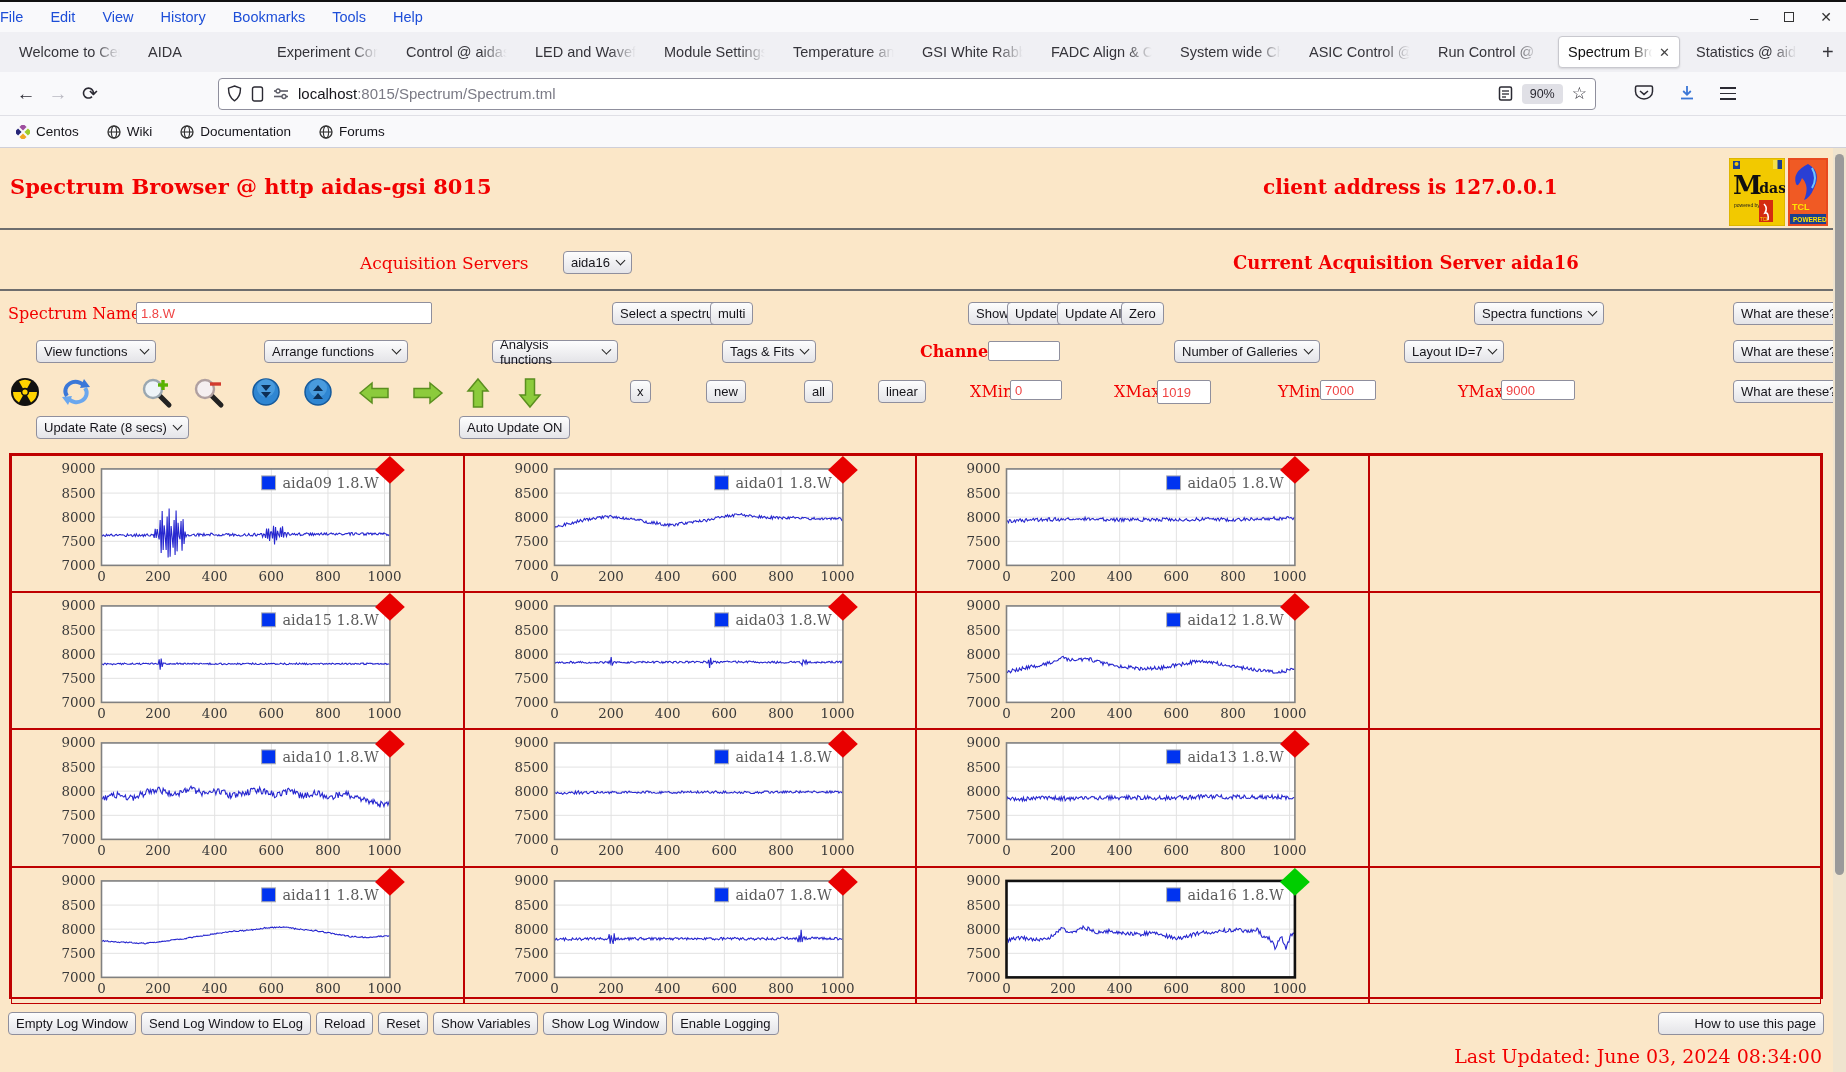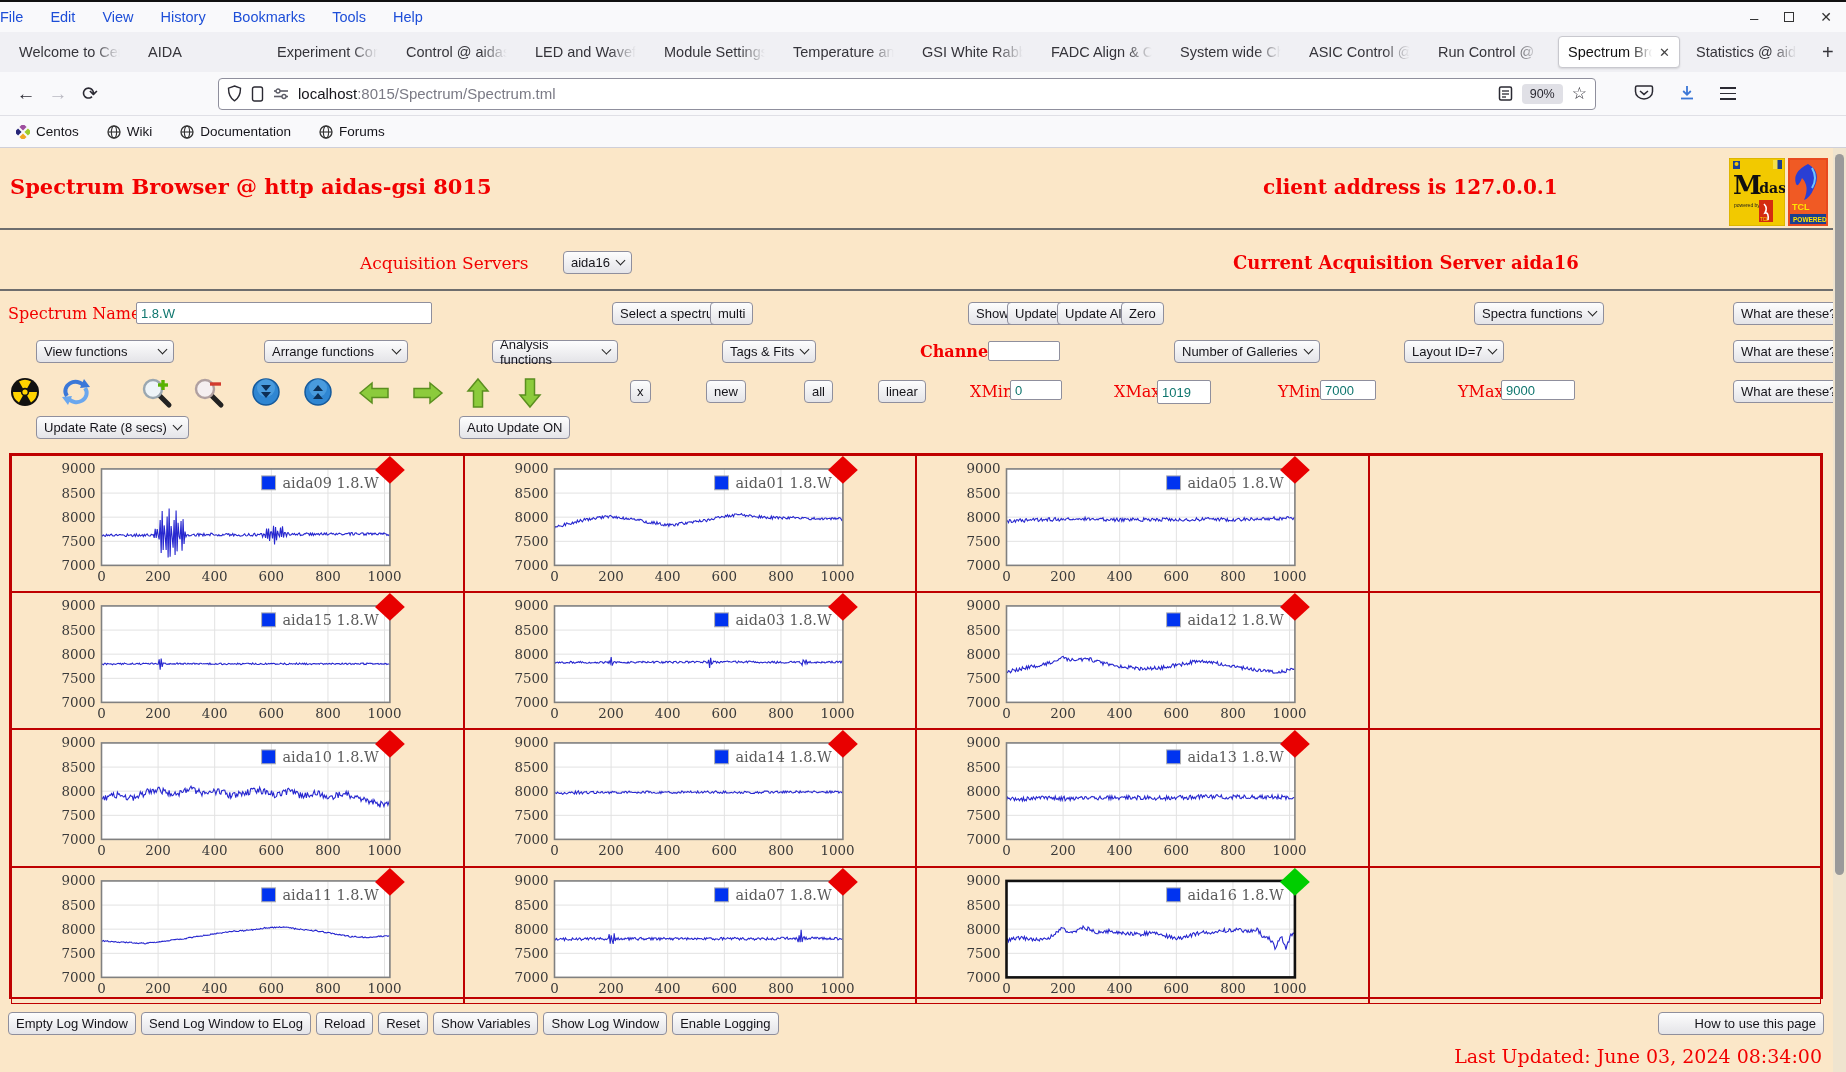--- a/index.html
+++ b/index.html
@@ -60,21 +60,21 @@
   .current-server { position:absolute; left:1233px; top:104px; font-size:18px; font-weight:bold; }
 
   .ctl-row { position:absolute; left:0; right:0; }
   .btn { display:inline-flex; align-items:center; background:linear-gradient(#fdfdfd,#e4e4e8);
          border:1px solid #8f8f9d; border-radius:4px; padding:2px 7px; font-size:13px; color:#15141a; height:23px; }
   .sel { display:inline-flex; align-items:center; background:linear-gradient(#fdfdfd,#e4e4e8);
          border:1px solid #8f8f9d; border-radius:4px; padding:2px 7px; font-size:13px; color:#15141a; height:23px; gap:7px;margin-left:28px; }
   .sel .chev { width:7px; height:7px; border-right:1.6px solid #222; border-bottom:1.6px solid #222;
                transform:rotate(45deg); margin-top:-4px; }
   .tin { background:#fff; border:1px solid #8f8f9d; border-radius:2px; height:22px; font-size:13px;
-         font-family:"Liberation Sans",sans-serif; padding:0 4px; color:#0f766e; }
+         font-family:"Liberation Sans",sans-serif; padding:0 4px; color:#ef4444; }
   .abs { position:absolute; }
   .rlabel { font-family:"DejaVu Serif","Liberation Serif",serif; color:#f20000; font-size:16px; }
 
   
   .ticon { position:absolute; top:2px; }
 
   
   .grid { position:absolute; left:9px; top:305px; width:1814px; height:546px;
           display:grid; grid-template-columns:repeat(4,1fr); grid-template-rows:repeat(4,1fr);
           border:2px solid #bf0000; background:#fbe7c8; }
@@ -293,21 +293,21 @@
       <span class="btn abs" style="left:1057px; top:1px;">Update All</span>
       <span class="btn abs" style="left:1121px; top:1px;">Zero</span>
       <span class="sel abs" style="left:1446px; top:1px;">
           <span>Spectra functions</span>
           <span class="chev"></span>
         </span>
       <span class="btn abs" style="left:1733px; top:1px;">What are these?</span>
     </div>
 
     <div class="ctl-row" style="top:191px; height:30px;">
-      <span class="sel abs" style="left:8px; top:1px; width:138px; justify-content:space-between;">
+      <span class="sel abs" style="left:8px; top:1px; width:120px; justify-content:space-between;">
           <span>View functions</span>
           <span class="chev"></span>
         </span>
       <span class="sel abs" style="left:236px; top:1px; width:144px; justify-content:space-between;">
           <span>Arrange functions</span>
           <span class="chev"></span>
         </span>
       <span class="sel abs" style="left:464px; top:1px; width:126px; justify-content:space-between;">
           <span>Analysis functions</span>
           <span class="chev"></span>

